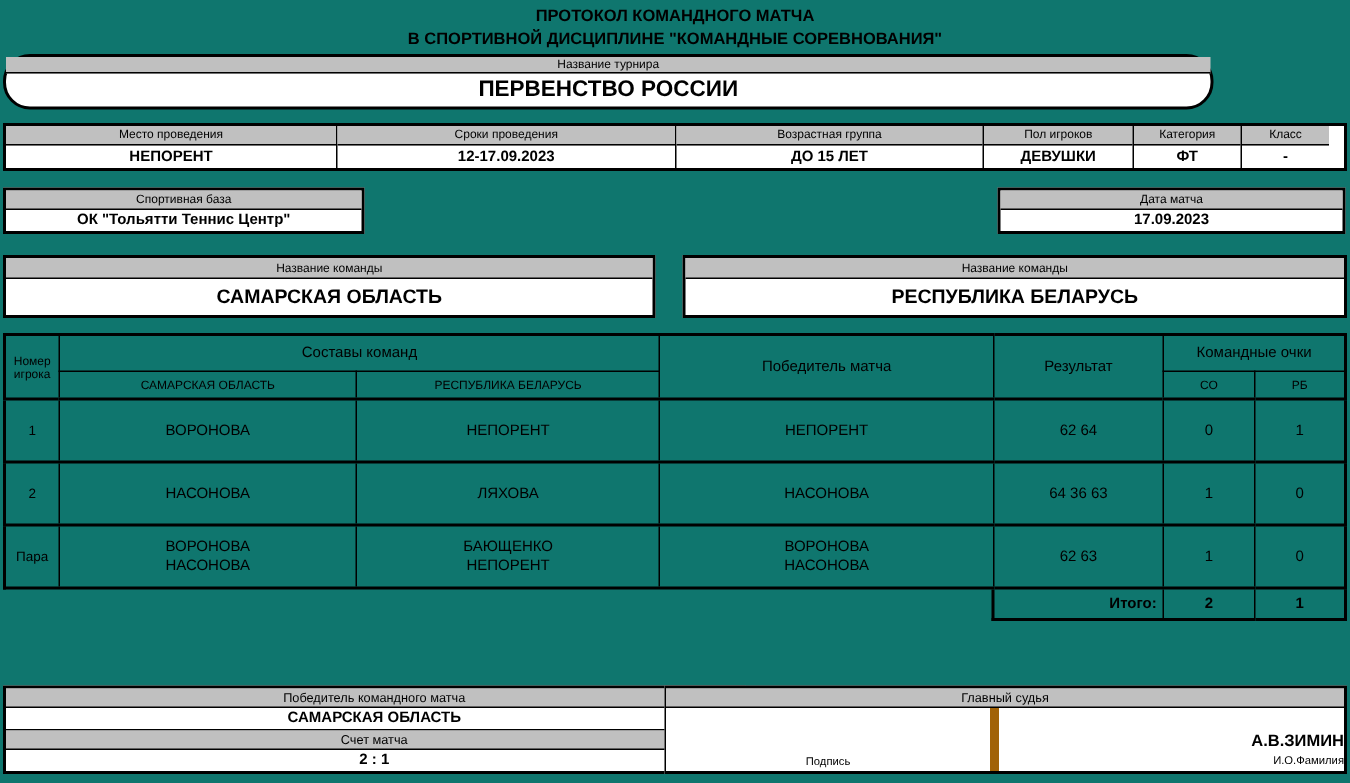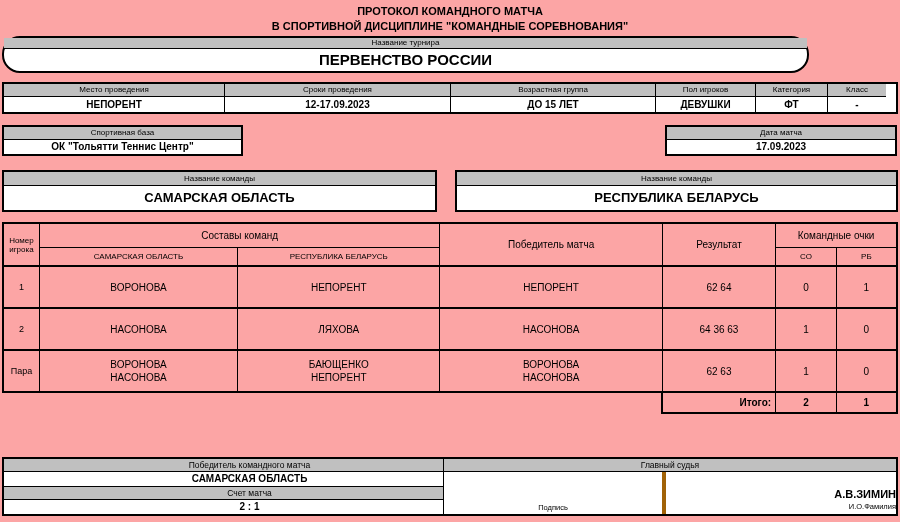--- a/index.html
+++ b/index.html
@@ -1,17 +1,17 @@
 <!DOCTYPE html>
 <html><head>
 <meta charset="utf-8">
 <style>
   html,body{margin:0;padding:0;background:#fff;}
   .sheet{
-    position:relative;width:900px;height:522px;background:#fca5a5;color:#000;
+    position:relative;width:900px;height:522px;background:#0f766e;color:#000;
     font-family:"Liberation Sans","DejaVu Sans",sans-serif;overflow:hidden;
   }
   
   .doc-title{position:absolute;top:4px;left:0;width:100%;text-align:center;
     font-weight:bold;font-size:11px;line-height:15px;}
   
   .lbox{position:absolute;border:2px solid #000;background:#fff;box-sizing:border-box;}
   .lbox .bar{background:#c0c0c0;border-bottom:1px solid #000;text-align:center;
     font-size:8px;height:12px;line-height:12px;overflow:hidden;}
   .lbox .val{text-align:center;font-weight:bold;}
@@ -56,21 +56,21 @@
   .multiline{white-space:pre-line;line-height:13px;border-radius:14px;}
   
   .fbox{position:absolute;top:457px;border:2px solid #000;box-sizing:border-box;background:#fff;}
   .fbox .bar{background:#c0c0c0;border-bottom:1px solid #000;text-align:center;
     font-size:8.5px;height:12px;line-height:12px;overflow:hidden;}
   .fbox .fval{text-align:center;font-weight:bold;font-size:10px;height:14px;line-height:14px;border-bottom:1px solid #000;}
   .fbox .fval:last-child{border-bottom:none;}
   .foot-left{left:2px;width:495px;}
   .foot-right{left:443px;width:455px;border-left-width:1px;}
   .ref-body{display:flex;height:42px;}
-  .ref-sign{width:222px;border-right:4px solid #a16207;box-sizing:border-box;display:flex;
+  .ref-sign{width:222px;border-right:6px solid #a16207;box-sizing:border-box;display:flex;
     align-items:flex-end;justify-content:center;font-size:7.5px;padding-bottom:2px;}
   .ref-name{flex:1;display:flex;flex-direction:column;align-items:flex-end;justify-content:flex-end;padding-bottom:2px;}
   .ref-name .name{font-weight:bold;font-size:11px;line-height:15px;}
   .ref-name .caption{font-size:7.5px;line-height:10px;}
 </style>
 </head>
 <body>
 
 <div class="sheet">
 

